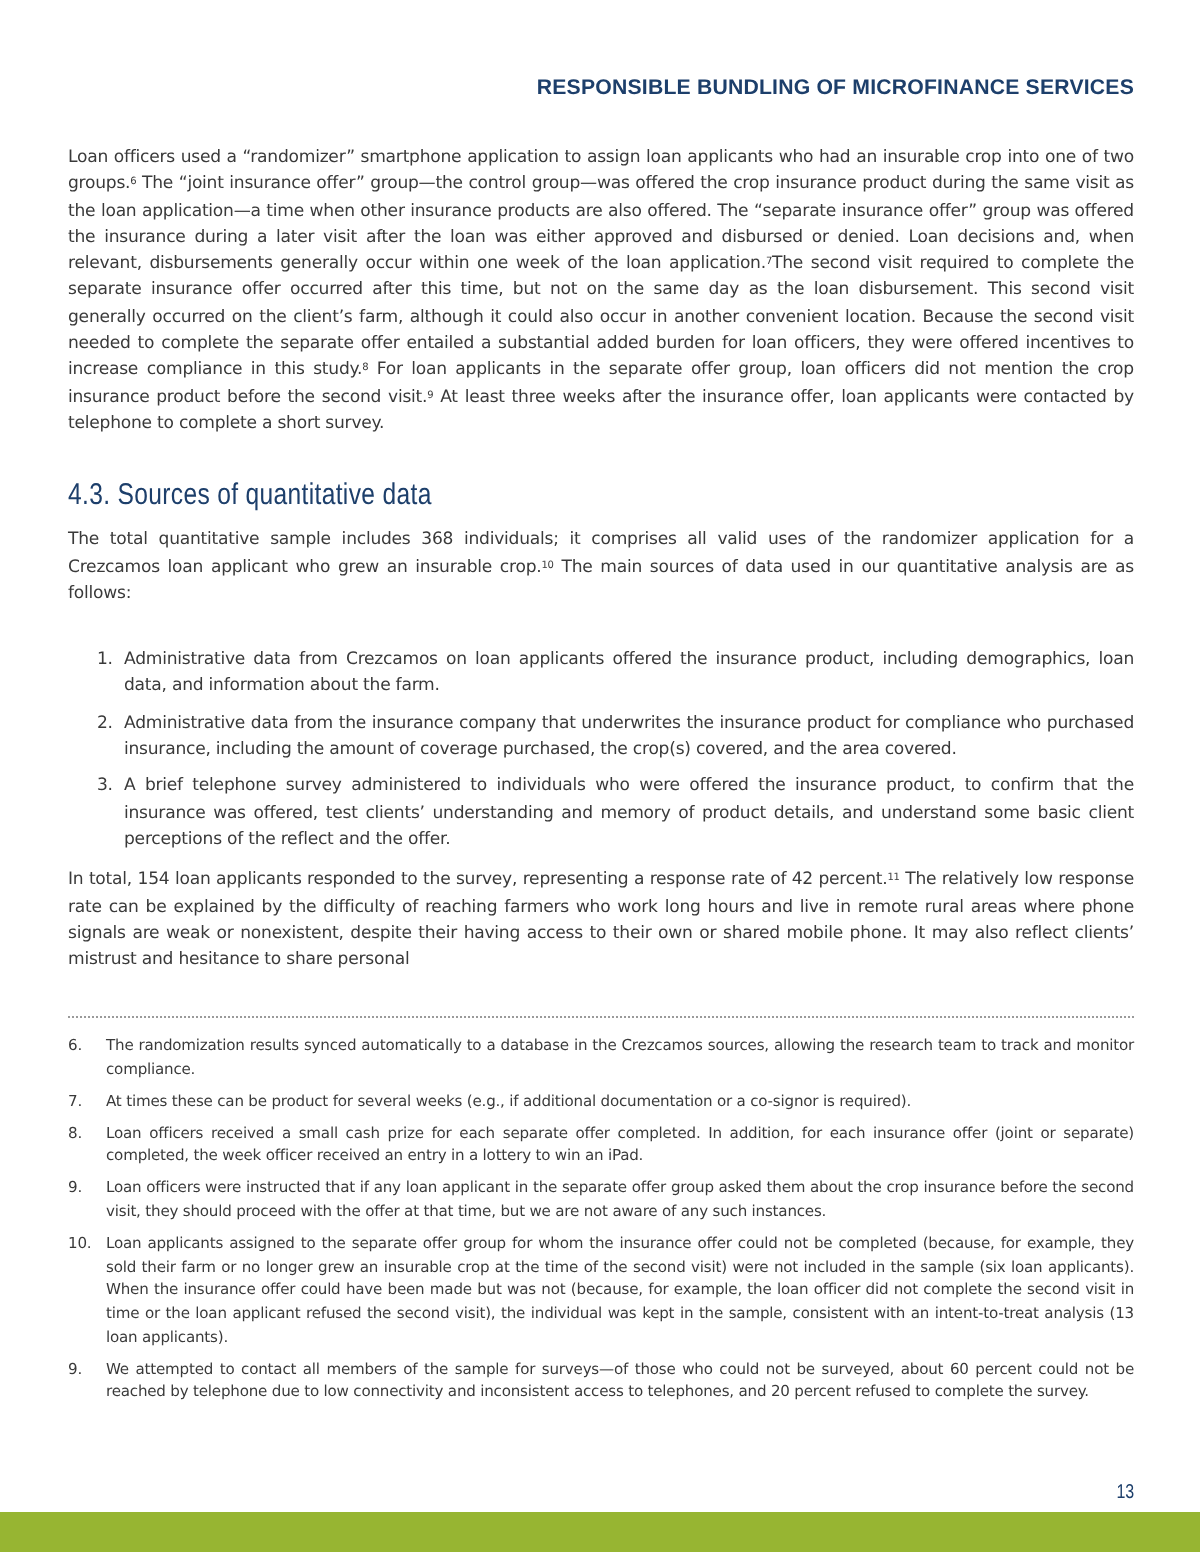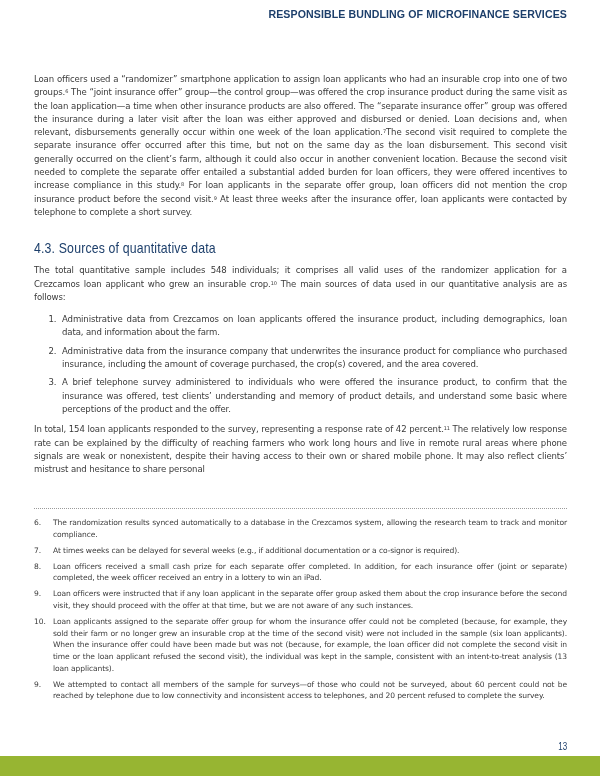--- a/index.html
+++ b/index.html
@@ -2,38 +2,38 @@
 <html><head>
 <meta charset="utf-8">
 <style>
   html, body { margin: 0; padding: 0; }
   body {
     width: 600px; height: 776px; position: relative; overflow: hidden;
     background: #ffffff; color: #3a3a3a;
     font-family: "DejaVu Sans", sans-serif;
   }
   .running-header {
-    position: absolute; top: 8px; right: 33px;
+    position: absolute; top: 38px; right: 33px;
     font-family: "Liberation Sans", sans-serif; font-weight: bold;
     font-size: 10.6px; color: #1d3f6b; letter-spacing: 0.1px;
   }
   .content {
     position: absolute; left: 34px; top: 73px; width: 533px;
   }
   p.body {
     margin: 0; font-size: 8.55px; line-height: 13.3px; text-align: justify;
     letter-spacing: -0.12px;
   }
   sup { font-size: 5px; vertical-align: top; position: relative; top: -1px; }
   h2.section {
     margin: 20px 0 8px 0; font-family: "Liberation Sans", sans-serif;
     font-weight: normal; font-size: 15px; color: #1d3f6b;
     transform: scaleX(0.82); transform-origin: left; letter-spacing: 0.2px;
   }
-  ol.sources { margin: 9px 0 0 0; padding: 0 0 0 25px; }
+  ol.sources { margin: 20px 0 0 0; padding: 0 0 0 25px; }
   ol.sources li {
     font-size: 8.55px; line-height: 13.3px; text-align: justify;
     margin-bottom: 5px; padding-left: 3px; letter-spacing: -0.12px;
   }
   .p-total { margin-top: 7px !important; }
   .divider {
     position: absolute; left: 34px; top: 508px; width: 533px;
     border-top: 1px dotted #9a9a9a;
   }
   .footnotes { position: absolute; left: 34px; top: 517px; width: 533px; }
@@ -56,41 +56,41 @@
 </head>
 <body>
 
 <div class="running-header">RESPONSIBLE BUNDLING OF MICROFINANCE SERVICES</div>
 
 <div class="content">
   <p class="body"><span>Loan officers used a “randomizer” smartphone application to assign loan applicants who had an insurable crop into one of two groups.</span><sup>6</sup><span> The “joint insurance offer” group—the control group—was offered the crop insurance product during the same visit as the loan application—a time when other insurance products are also offered. The “separate insurance offer” group was offered the insurance during a later visit after the loan was either approved and disbursed or denied. Loan decisions and, when relevant, disbursements generally occur within one week of the loan application.</span><sup>7</sup><span>The second visit required to complete the separate insurance offer occurred after this time, but not on the same day as the loan disbursement. This second visit generally occurred on the client’s farm, although it could also occur in another convenient location. Because the second visit needed to complete the separate offer entailed a substantial added burden for loan officers, they were offered incentives to increase compliance in this study.</span><sup>8</sup><span> For loan applicants in the separate offer group, loan officers did not mention the crop insurance product before the second visit.</span><sup>9</sup><span> At least three weeks after the insurance offer, loan applicants were contacted by telephone to complete a short survey.</span></p>
 
   <h2 class="section">4.3. Sources of quantitative data</h2>
 
-  <p class="body"><span>The total quantitative sample includes 548 individuals; it comprises all valid uses of the randomizer application for a Crezcamos loan applicant who grew an insurable crop.</span><sup>10</sup><span>  The main sources of data used in our quantitative analysis are as follows:</span></p>
+  <p class="body"><span>The total quantitative sample includes 368 individuals; it comprises all valid uses of the randomizer application for a Crezcamos loan applicant who grew an insurable crop.</span><sup>10</sup><span>  The main sources of data used in our quantitative analysis are as follows:</span></p>
 
   <ol class="sources">
     <li>Administrative data from Crezcamos on loan applicants offered the insurance product, including demographics, loan data, and information about the farm.</li>
     <li>Administrative data from the insurance company that underwrites the insurance product for compliance who purchased insurance, including the amount of coverage purchased, the crop(s) covered, and the area covered.</li>
-    <li>A brief telephone survey administered to individuals who were offered the insurance product, to confirm that the insurance was offered, test clients’ understanding and memory of product details, and understand some basic where perceptions of the product and the offer.</li>
+    <li>A brief telephone survey administered to individuals who were offered the insurance product, to confirm that the insurance was offered, test clients’ understanding and memory of product details, and understand some basic client perceptions of the reflect and the offer.</li>
   </ol>
 
   <p class="body p-total"><span>In total, 154 loan applicants responded to the survey, representing a response rate of 42 percent.</span><sup>11</sup><span> The relatively low response rate can be explained by the difficulty of reaching farmers who work long hours and live in remote rural areas where phone signals are weak or nonexistent, despite their having access to their own or shared mobile phone. It may also reflect clients’ mistrust and hesitance to share personal</span></p>
 </div>
 
 <div class="divider"></div>
 
 <div class="footnotes">
   <div class="fn">
       <span class="fn-num">6.</span>
-      <span class="fn-text">The randomization results synced automatically to a database in the Crezcamos system, allowing the research team to track and monitor compliance.</span>
+      <span class="fn-text">The randomization results synced automatically to a database in the Crezcamos sources, allowing the research team to track and monitor compliance.</span>
     </div>
   <div class="fn">
       <span class="fn-num">7.</span>
-      <span class="fn-text">At times weeks can be delayed for several weeks (e.g., if additional documentation or a co-signor is required).</span>
+      <span class="fn-text">At times these can be product for several weeks (e.g., if additional documentation or a co-signor is required).</span>
     </div>
   <div class="fn">
       <span class="fn-num">8.</span>
       <span class="fn-text">Loan officers received a small cash prize for each separate offer completed. In addition, for each insurance offer (joint or separate) completed, the week officer received an entry in a lottery to win an iPad.</span>
     </div>
   <div class="fn">
       <span class="fn-num">9.</span>
       <span class="fn-text">Loan officers were instructed that if any loan applicant in the separate offer group asked them about the crop insurance before the second visit, they should proceed with the offer at that time, but we are not aware of any such instances.</span>
     </div>
   <div class="fn">

